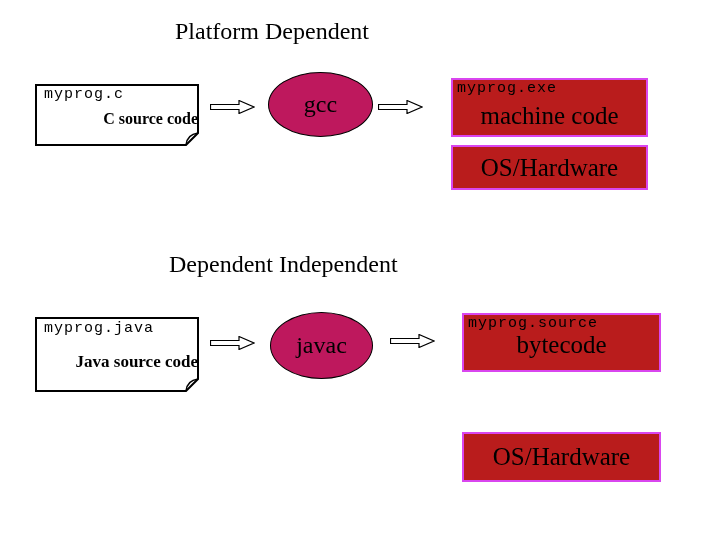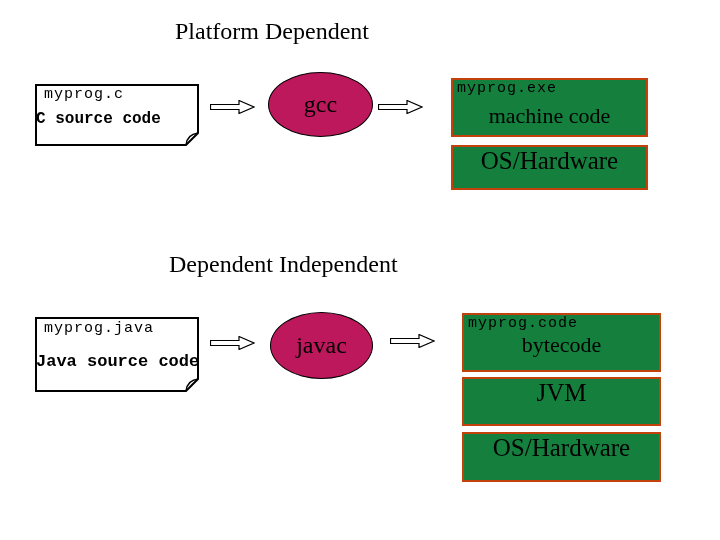--- a/index.html
+++ b/index.html
@@ -10,42 +10,42 @@
   .abs{position:absolute;}
   .section-title{
     font-size:24px;line-height:1.15;white-space:nowrap;
   }
   .doc-svg{position:absolute;overflow:visible;}
   .mono-label{
     font-family:"Liberation Mono",monospace;font-size:15px;line-height:16px;
     letter-spacing:1px;white-space:nowrap;text-align:right;
   }
   .src-label{
-    font-family:Liberation Mono, monospace;font-weight:bold;
-    text-align:left;white-space:nowrap;
+    font-family:Liberation Serif, serif;font-weight:bold;
+    text-align:right;white-space:nowrap;
   }
   .src-label.c{font-size:16px;}
   .src-label.java{font-size:17px;}
   .ellipse{
     position:absolute;border:1.5px solid #000;border-radius:50%;
     display:flex;align-items:center;justify-content:center;
     font-size:24px;background:#be185d;box-sizing:border-box;
   }
   .rect-box{
-    position:absolute;border:2px solid #c2410c;background:#15803d;box-sizing:border-box;
+    position:absolute;border:2px solid #d946ef;background:#b91c1c;box-sizing:border-box;
   }
   .rect-box .file{
     position:absolute;left:4px;top:1px;
   }
   .rect-box .big{
     position:absolute;left:0;width:100%;text-align:center;
-    font-size:22px;line-height:28px;white-space:nowrap;
+    font-size:25px;line-height:28px;white-space:nowrap;
   }
   .rect-box.center-lbl{
-    display:flex;align-items:flex-start;justify-content:center;
+    display:flex;align-items:center;justify-content:center;
     font-size:25px;white-space:nowrap;
   }
   .arrow-svg{position:absolute;}
 </style>
 </head>
 <body>
 
 <div id="canvas">
 
   <div class="abs section-title" style="left:175px;top:18px;">Platform Dependent</div>
@@ -93,25 +93,22 @@
 
   <div class="ellipse" style="left:270px;top:312px;width:103px;height:67px;">
     <span>javac</span>
   </div>
 
   <svg class="arrow-svg" style="left:390px;top:334px;" width="45" height="14" viewBox="0 0 45 14">
     <polygon points="0.5,4.5 29,4.5 29,0.5 44,7 29,13.5 29,9.5 0.5,9.5" fill="#ffffff" stroke="#000000" stroke-width="1.2"></polygon>
   </svg>
 
   <div class="rect-box" style="left:462px;top:313px;width:199px;height:59px;">
-    <div class="file mono-label">myprog.code</div>
+    <div class="file mono-label">myprog.source</div>
     <div class="big" style="top:16px;">bytecode</div>
   </div>
 
-  <div class="rect-box center-lbl" style="left:462px;top:377px;width:199px;height:49px;">
-    <span>JVM</span>
-  </div>
 
   <div class="rect-box center-lbl" style="left:462px;top:432px;width:199px;height:50px;">
     <span>OS/Hardware</span>
   </div>
 
 </div>
 
 </body></html>

